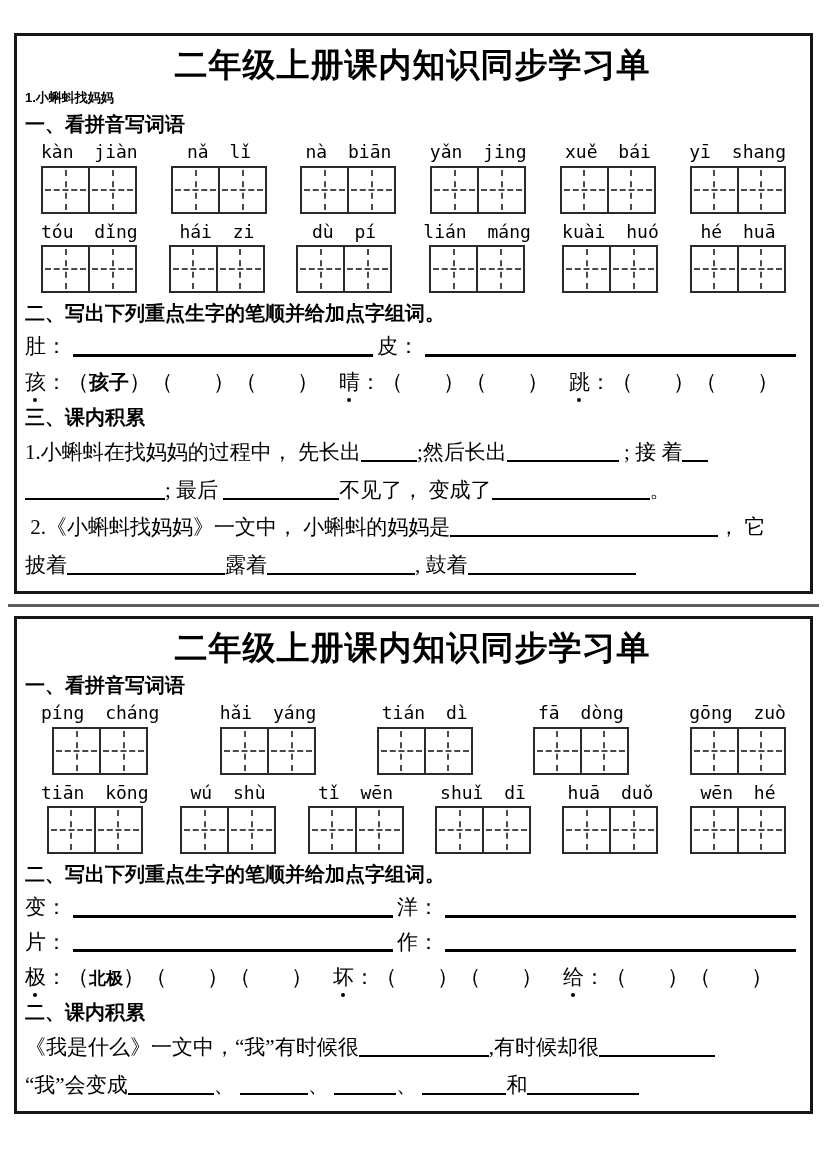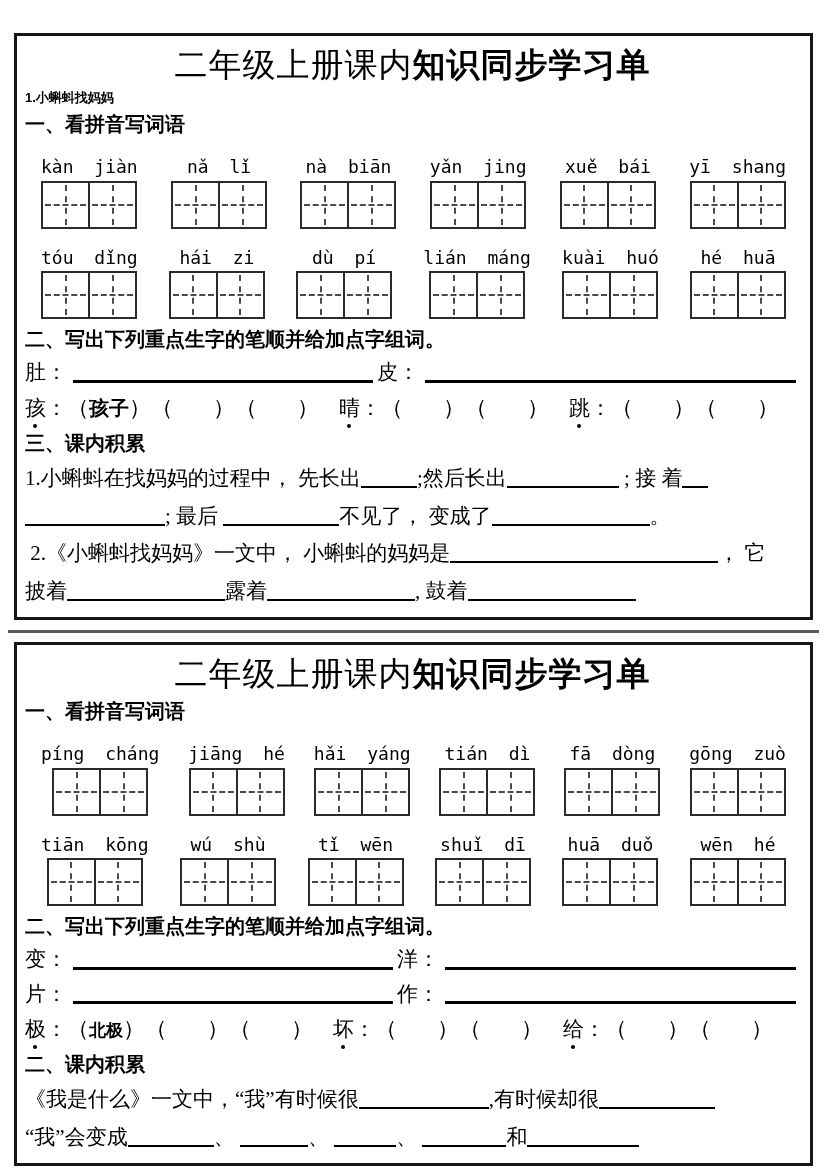--- a/index.html
+++ b/index.html
@@ -11,30 +11,30 @@
   .sheet{
     margin:0 14px;border:3px solid #161616;background:#fff;
     padding:2px 10px 4px 8px;box-sizing:border-box;
   }
   .sheet-1{margin-top:33px;}
   .page-sep{height:3px;background:#5c5c5c;margin:10px 8px 9px 8px;}
   .title{
     text-align:center;font-size:33px;line-height:1.25;margin:6px 0 0 0;
     letter-spacing:1px;white-space:nowrap;
   }
-  .t-serif{font-family:"Liberation Serif",serif;font-weight:normal;text-align:right;}
+  .t-serif{font-family:"Liberation Serif",serif;font-weight:bold;text-align:right;}
   .t-bold{font-family:"Liberation Sans",sans-serif;font-weight:900;}
   .lesson{
     font-family:"Liberation Sans",sans-serif;
     font-weight:bold;font-size:13px;margin:3px 0 4px 0;
   }
   .sec-head{font-size:20px;margin:3px 0 2px 0;}
   .sec-num{font-family:"Liberation Serif",serif;font-weight:bold;}
   .sec-txt{font-family:"Liberation Sans",sans-serif;font-weight:bold;}
-  .pgrid{display:flex;justify-content:space-between;padding:0 14px 0 16px;margin:18px 0 7px 0;}
+  .pgrid{display:flex;justify-content:space-between;padding:0 14px 0 16px;margin:3px 0 7px 0;}
   .pgroup{display:flex;flex-direction:column;align-items:center;}
   .pinyin{
     font-family:"DejaVu Sans Mono",monospace;font-size:18px;line-height:1.2;
     word-spacing:10px;margin-bottom:3px;white-space:pre;
   }
   .boxpair{display:flex;border:2px solid #2b2b2b;background:#fff;}
   .cell{width:45px;height:44px;position:relative;}
   .cell + .cell{border-left:2px solid #2b2b2b;}
   .cell::before{content:"";position:absolute;top:2px;bottom:2px;left:50%;margin-left:-1px;border-left:2px dashed #4a4a4a;}
   .cell::after{content:"";position:absolute;left:2px;right:2px;top:50%;margin-top:-1px;border-top:2px dashed #4a4a4a;}
@@ -194,27 +194,20 @@
 
   <div class="pgrid">
     <div class="pgroup">
       <div class="pinyin">píng cháng</div>
       <div class="boxpair">
           <div class="cell"></div>
           <div class="cell"></div>
         </div>
     </div>
     <div class="pgroup">
-      <div class="pinyin">jiāng hé</div>
-      <div class="boxpair">
-          <div class="cell"></div>
-          <div class="cell"></div>
-        </div>
-    </div>
-    <div class="pgroup">
       <div class="pinyin">hǎi yáng</div>
       <div class="boxpair">
           <div class="cell"></div>
           <div class="cell"></div>
         </div>
     </div>
     <div class="pgroup">
       <div class="pinyin">tián dì</div>
       <div class="boxpair">
           <div class="cell"></div>

